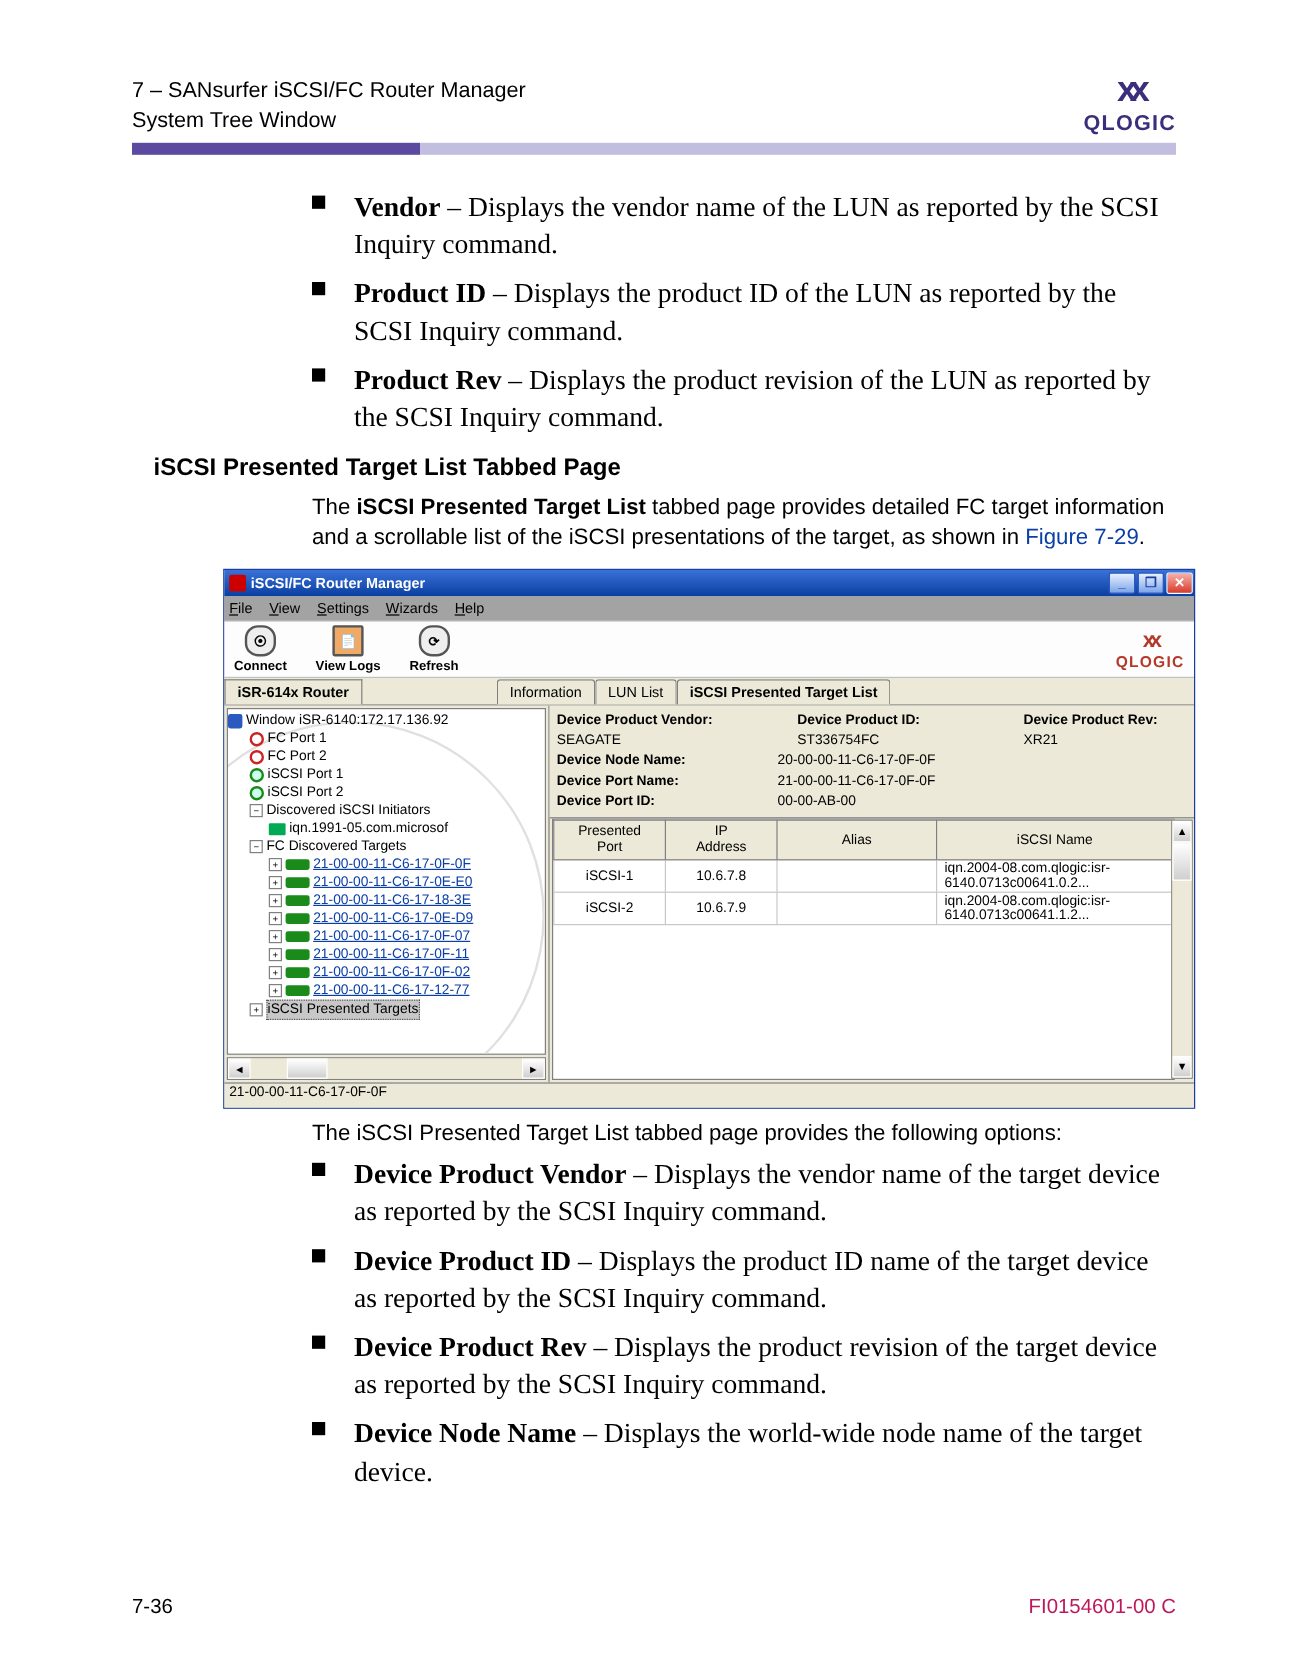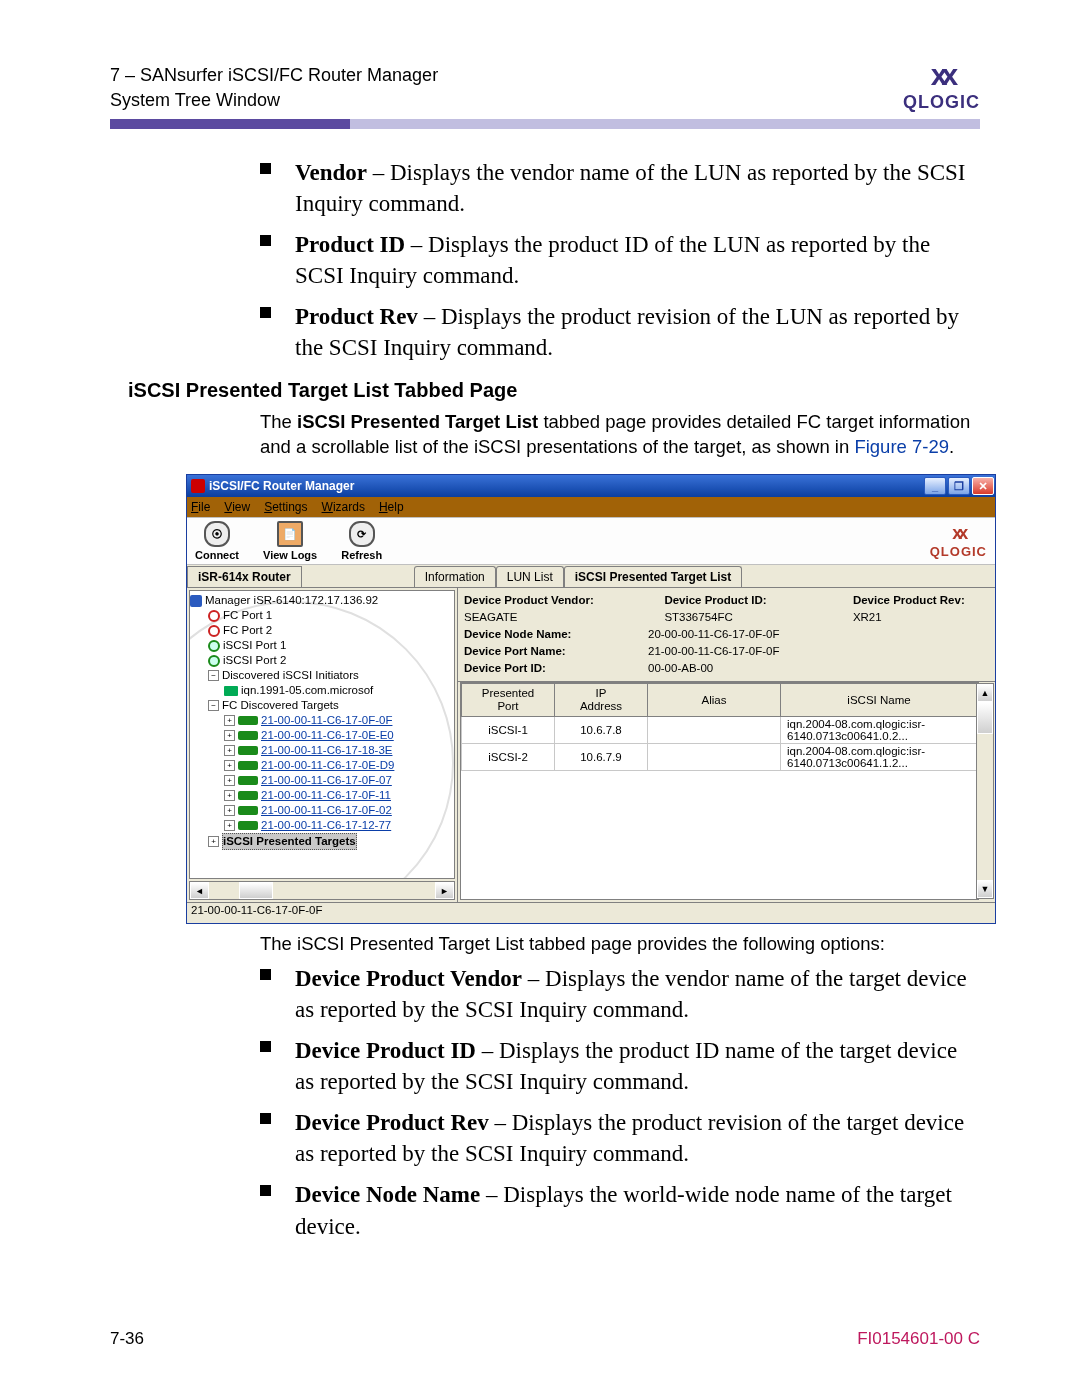--- a/index.html
+++ b/index.html
@@ -112,21 +112,21 @@
     border: 1px solid #2a5abf;
     border-radius: 2px;
     display: flex; align-items: center; justify-content: center;
     color: #1a3ea0; font-weight: bold; font-size: 11px;
     line-height: 1;
   }
   .win-btn.close { background: linear-gradient(#f8b0a8, #d83a2a); color: #fff; border-color: #fff; }
 
   
   .menubar {
-    background: #a16207;
+    background: #a3a3a3;
     border-bottom: 1px solid #c0c0c0;
     height: 20px;
     display: flex;
     align-items: center;
     padding-left: 4px;
     gap: 14px;
     font-size: 12px;
   }
   .menubar span u { text-decoration: underline; }
 
@@ -218,21 +218,21 @@
     display: inline-flex; align-items: center; justify-content: center;
     font-size: 8px; line-height: 1; margin-right: 3px;
     background: #fff;
   }
   .tree .ico-router { display:inline-block; width:12px; height:12px; background:#2a5abf; border-radius:2px; margin-right:3px; }
   .tree .ico-port { display:inline-block; width:12px; height:12px; border:2px solid #888; border-radius:6px; margin-right:3px; box-sizing:border-box; }
   .tree .ico-port.red { border-color:#c22; }
   .tree .ico-port.grn { border-color:#1a8a1a; background:#cfe; }
   .tree .ico-disk { display:inline-block; width:20px; height:9px; background:#1a8a1a; border-radius:2px; margin-right:3px; }
   .tree .link { color: #0a3ea8; text-decoration: underline; }
-  .tree .sel { background: #c8c8c8; border: 1px dotted #555; font-weight: bold; }
+  .tree .sel { background: #c8c8c8; border: 1px dotted #555; }
   .tree .ico-host { display:inline-block; width:14px; height:10px; background:#0a5; margin-right:3px; border-radius:1px; }
 
   .tree-scrollbar {
     height: 17px;
     background: #ece9d8;
     border: 1px solid #808080;
     margin: 0 2px 2px 2px;
     display: flex;
   }
   .sbtn { width: 17px; border: 1px solid #fff; background: linear-gradient(#fff,#cfcfcf); display:flex; align-items:center; justify-content:center; font-size:9px; }
@@ -404,21 +404,21 @@
           <div class="tab active">iSCSI Presented Target List</div>
         </div>
       </div>
 
       <div class="main-area">
 
         <div class="tree-wrap">
           <div class="tree">
             <div class="tree-row ind0">
               <span class="ico-router"></span>
-              <span>Manager iSR-6140:172.17.136.92</span>
+              <span>Window iSR-6140:172.17.136.92</span>
               </div>
             <div class="tree-row ind1">
                 <span class="ico-port red"></span>
                 <span>FC Port 1</span>
               </div>
             <div class="tree-row ind1">
                 <span class="ico-port red"></span>
                 <span>FC Port 2</span>
               </div>
             <div class="tree-row ind1">

